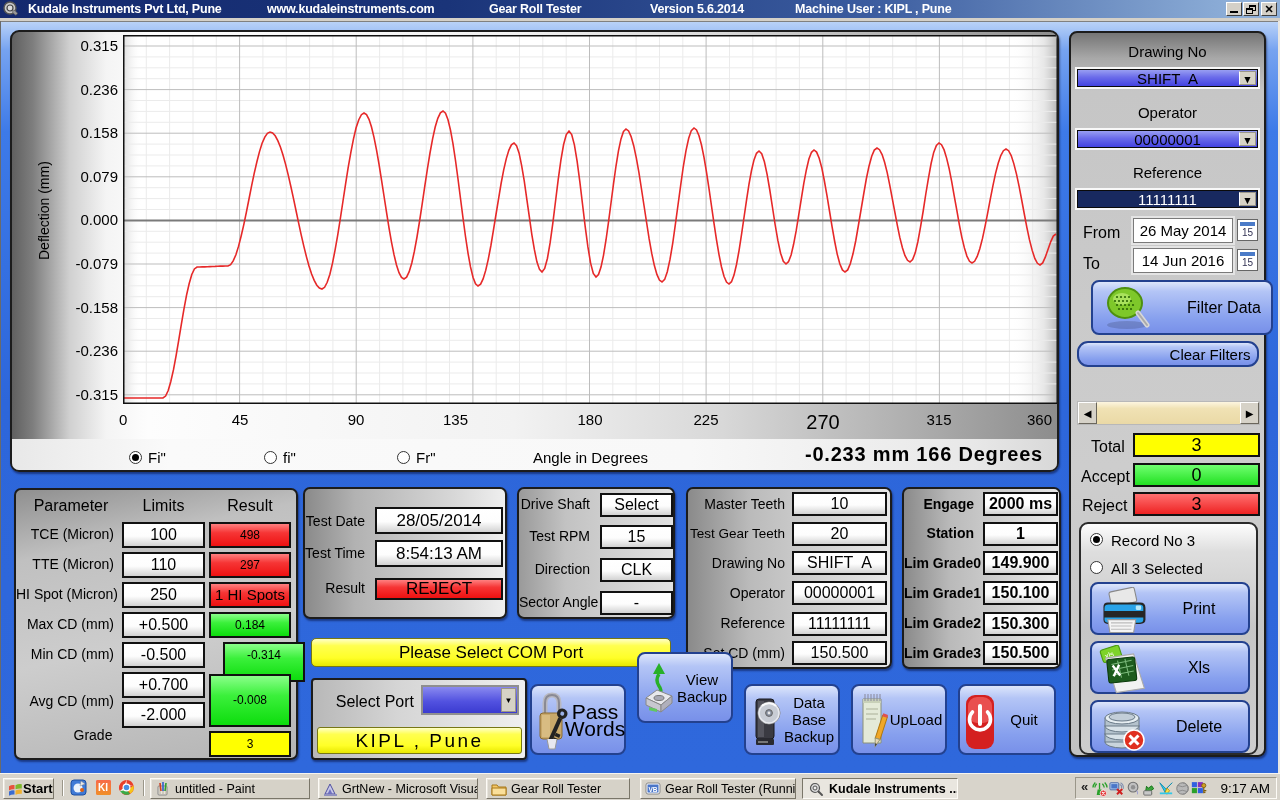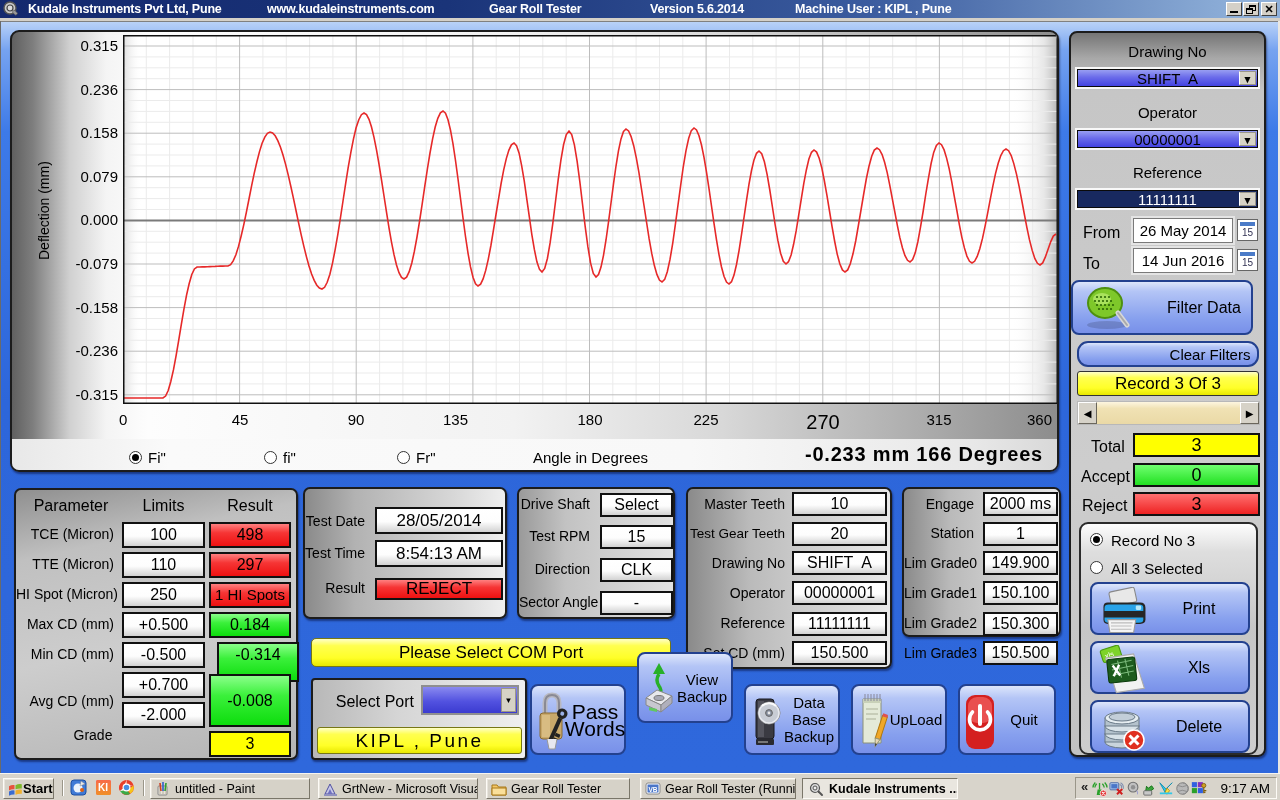--- a/index.html
+++ b/index.html
@@ -14,21 +14,21 @@
  background:linear-gradient(180deg,#b9d2f8 0px,#76a3f0 28px,#3d7ae8 110px,#2d66da 380px,#2f68dc 751px);}
 .panel{position:absolute;border:2px solid #1c1c1c;border-radius:7px;
  box-shadow:1px 2px 2px rgba(0,0,30,.45);}
 .silver{background:linear-gradient(168deg,#8f8f8f 0%,#c0c0c0 22%,#cdcdcd 55%,#b4b4b4 100%);}
 .lab{position:absolute;font-size:15px;color:#000;white-space:nowrap;}
 .rlab{position:absolute;font-size:14px;color:#000;white-space:nowrap;text-align:right;}
 .field{position:absolute;border:2px solid #111;background:linear-gradient(180deg,#fff 0%,#fdfdfd 55%,#d2d2d2 100%);
  text-align:center;font-size:17px;color:#000;}
 .field2{position:absolute;border:2px solid #111;background:linear-gradient(180deg,#fff 0%,#fdfdfd 55%,#d2d2d2 100%);
  text-align:center;font-size:16px;color:#000;}
-.res{position:absolute;border:2px solid #111;text-align:center;font-size:16px;color:#000;}
+.res{position:absolute;border:2px solid #111;text-align:center;font-size:12px;color:#000;}
 .red{background:linear-gradient(180deg,#ff8080 0%,#f63535 40%,#ee1111 100%);}
 .green{background:linear-gradient(180deg,#8aff8a 0%,#3bf03b 40%,#0ddd0d 100%);}
 .yellow{background:#ffff00;}
 .ybar{position:absolute;border:1px solid #888820;border-radius:4px;
  background:linear-gradient(180deg,#ffffc8 0%,#ffff50 25%,#ffff28 70%,#e8e800 100%);
  text-align:center;color:#000;}
 .bluebtn{position:absolute;border:2px solid #23418f;border-radius:8px;
  background:linear-gradient(180deg,#dde6fb 0%,#b4c5f6 18%,#87a0ee 72%,#7890e9 100%);
  color:#000;}
 .combo{position:absolute;border:1px solid #0a0a0a;box-shadow:0 0 0 2px #f8f8f8;
@@ -204,21 +204,21 @@
  <div class="abs" style="left:166px;top:186px;width:21px;height:22px;border:1px solid #666;background:#fff;">
    <div class="abs" style="left:2px;top:2px;width:15px;height:4px;background:#4a7ac8"></div>
    <div class="abs" style="left:1px;top:7px;width:17px;height:12px;font-size:10px;color:#335;text-align:center;line-height:12px">15</div>
       </div>
  <div class="lab" style="left:12px;top:222px;font-size:16px">To</div>
  <div class="abs" style="left:62px;top:215px;width:100px;height:25px;border:1px solid #7a7a7a;background:#fff;box-shadow:0 0 0 2px #e4e4e4;font-size:15px;text-align:center;line-height:23px;">14 Jun 2016</div>
  <div class="abs" style="left:166px;top:216px;width:21px;height:22px;border:1px solid #666;background:#fff;">
    <div class="abs" style="left:2px;top:2px;width:15px;height:4px;background:#4a7ac8"></div>
    <div class="abs" style="left:1px;top:7px;width:17px;height:12px;font-size:10px;color:#335;text-align:center;line-height:12px">15</div>
       </div>
- <div class="bluebtn" style="left:0;top:247px;width:182px;height:55px;padding-left:32px;">
+ <div class="bluebtn" style="left:20px;top:247px;width:182px;height:55px;padding-left:32px;">
    <svg class="abs" style="left:8px;top:3px" width="52" height="46" viewBox="0 0 52 46">
      <ellipse cx="26" cy="40" rx="20" ry="4" fill="#000" opacity=".15"></ellipse>
      <ellipse cx="24" cy="18" rx="17" ry="15" fill="#7ec82a" stroke="#4e9010" stroke-width="2"></ellipse>
      <ellipse cx="21" cy="14" rx="9" ry="6" fill="#b4e86a" opacity=".8"></ellipse>
      <g fill="#2c6606">
      <circle cx="16" cy="12" r="1.1"></circle>
             <circle cx="20" cy="12" r="1.1"></circle>
             <circle cx="24" cy="12" r="1.1"></circle>
             <circle cx="28" cy="12" r="1.1"></circle>
      <circle cx="14" cy="16" r="1.1"></circle>
@@ -237,21 +237,20 @@
             <circle cx="30" cy="24" r="1.1"></circle>
      </g>
      <path d="M37 28 L46 40" stroke="#d8d8d8" stroke-width="5" stroke-linecap="round" fill="none"></path>
      <path d="M37 28 L46 40" stroke="#aaa" stroke-width="2" stroke-linecap="round" fill="none"></path>
    </svg>
    <div class="abs" style="left:84px;top:0;right:0;height:100%;display:flex;align-items:center;justify-content:center;font-size:16px">Filter Data</div>
  </div>
  <div class="bluebtn" style="left:6px;top:308px;width:182px;height:26px;border-radius:11px;">
    <div class="abs" style="left:0;top:0;width:100%;height:100%;display:flex;align-items:center;justify-content:center;padding-left:84px;font-size:15px">Clear Filters</div>
  </div>
- <div class="ybar" style="left:6px;top:338px;width:182px;height:25px;font-size:17px;line-height:23px;border-color:#333;border-radius:3px">Record 3 Of 3</div>
  <div class="abs" style="left:6px;top:368px;width:183px;height:24px;background:linear-gradient(180deg,#fdf6e0 0%,#f0e2b4 30%,#ead9a6 100%);border:1px solid #b8b8b8;">
    <div class="abs" style="left:0;top:0;width:19px;height:22px;background:#d6d2c8;border:1px solid;border-color:#fff #6a665c #6a665c #fff;text-align:center;font-size:10px;line-height:21px;color:#000">◀</div>
    <div class="abs" style="right:0;top:0;width:19px;height:22px;background:#d6d2c8;border:1px solid;border-color:#fff #6a665c #6a665c #fff;text-align:center;font-size:10px;line-height:21px;color:#000">▶</div>
  </div>
  <div class="lab" style="left:20px;top:405px;font-size:16px">Total</div>
  <div class="res yellow" style="left:62px;top:400px;width:127px;height:24px;font-size:18px;line-height:21px">3</div>
  <div class="lab" style="left:10px;top:435px;font-size:16px">Accept</div>
  <div class="res" style="left:62px;top:430px;width:127px;height:24px;font-size:18px;line-height:21px;background:linear-gradient(180deg,#70ff70,#22e022)">0</div>
  <div class="lab" style="left:11px;top:464px;font-size:16px">Reject</div>
  <div class="res" style="left:62px;top:459px;width:127px;height:24px;font-size:18px;line-height:21px;background:linear-gradient(180deg,#ff7070,#ee2222)">3</div>
@@ -314,21 +313,21 @@
  <div class="field2" style="left:106px;top:62px;width:83px;height:26px;line-height:22px">110</div>
  <div class="res red" style="left:193px;top:62px;width:82px;height:26px;line-height:22px">297</div>
  <div class="rlab" style="left:0;top:96px;width:98px;font-size:14px">HI Spot (Micron)</div>
  <div class="field2" style="left:106px;top:92px;width:83px;height:26px;line-height:22px">250</div>
  <div class="res red" style="left:193px;top:92px;width:82px;height:26px;line-height:22px;font-size:15px">1 HI Spots</div>
  <div class="rlab" style="left:0;top:126px;width:98px">Max CD (mm)</div>
  <div class="field2" style="left:106px;top:122px;width:83px;height:26px;line-height:22px">+0.500</div>
  <div class="res green" style="left:193px;top:122px;width:82px;height:26px;line-height:22px">0.184</div>
  <div class="rlab" style="left:0;top:156px;width:98px">Min CD (mm)</div>
  <div class="field2" style="left:106px;top:152px;width:83px;height:26px;line-height:22px">-0.500</div>
- <div class="res green" style="left:201px;top:152px;width:82px;height:40px;line-height:22px">-0.314</div>
+ <div class="res green" style="left:207px;top:152px;width:82px;height:40px;line-height:22px">-0.314</div>
  <div class="rlab" style="left:0;top:203px;width:98px">Avg CD (mm)</div>
  <div class="field2" style="left:106px;top:182px;width:83px;height:26px;line-height:22px">+0.700</div>
  <div class="field2" style="left:106px;top:212px;width:83px;height:26px;line-height:22px">-2.000</div>
  <div class="res green" style="left:193px;top:184px;width:82px;height:53px;line-height:49px">-0.008</div>
  <div class="rlab" style="left:0;top:237px;text-align:center;width:154px">Grade</div>
  <div class="res yellow" style="left:193px;top:241px;width:82px;height:26px;line-height:22px">3</div>
 </div>
 
 <div class="panel" style="left:303px;top:465px;width:204px;height:132px;background:linear-gradient(90deg,#8a8a8a 0%,#b2b2b2 25%,#d8d8d8 75%,#efefef 100%);">
  <div class="rlab" style="left:0;top:24px;width:60px">Test Date</div>
@@ -358,21 +357,21 @@
  <div class="rlab" style="left:0;top:66px;width:97px">Drawing No</div>
  <div class="field2" style="left:104px;top:62px;width:95px;height:24px;line-height:20px">SHIFT&nbsp; A</div>
  <div class="rlab" style="left:0;top:96px;width:97px">Operator</div>
  <div class="field2" style="left:104px;top:92px;width:95px;height:24px;line-height:20px">00000001</div>
  <div class="rlab" style="left:0;top:126px;width:97px">Reference</div>
  <div class="field2" style="left:104px;top:123px;width:95px;height:24px;line-height:20px">11111111</div>
  <div class="rlab" style="left:0;top:156px;width:97px">Set CD (mm)</div>
  <div class="field2" style="left:104px;top:152px;width:95px;height:24px;line-height:20px">150.500</div>
 </div>
 
-<div class="panel" style="left:902px;top:465px;width:159px;height:150px;background:linear-gradient(90deg,#8a8a8a 0%,#bababa 30%,#e8e8e8 100%);">
+<div class="panel" style="left:902px;top:465px;width:159px;height:182px;background:linear-gradient(90deg,#8a8a8a 0%,#bababa 30%,#e8e8e8 100%);font-weight:bold;">
  <div class="rlab" style="left:0;top:7px;width:70px">Engage</div>
  <div class="field2" style="left:79px;top:3px;width:75px;height:24px;line-height:20px">2000 ms</div>
  <div class="rlab" style="left:0;top:36px;width:70px">Station</div>
  <div class="field2" style="left:79px;top:33px;width:75px;height:24px;line-height:20px">1</div>
  <div class="rlab" style="left:0;top:66px;width:70px">Lim Grade0</div>
  <div class="field2" style="left:79px;top:62px;width:75px;height:24px;line-height:20px">149.900</div>
  <div class="rlab" style="left:0;top:96px;width:70px">Lim Grade1</div>
  <div class="field2" style="left:79px;top:92px;width:75px;height:24px;line-height:20px">150.100</div>
  <div class="rlab" style="left:0;top:126px;width:70px">Lim Grade2</div>
  <div class="field2" style="left:79px;top:123px;width:75px;height:24px;line-height:20px">150.300</div>

